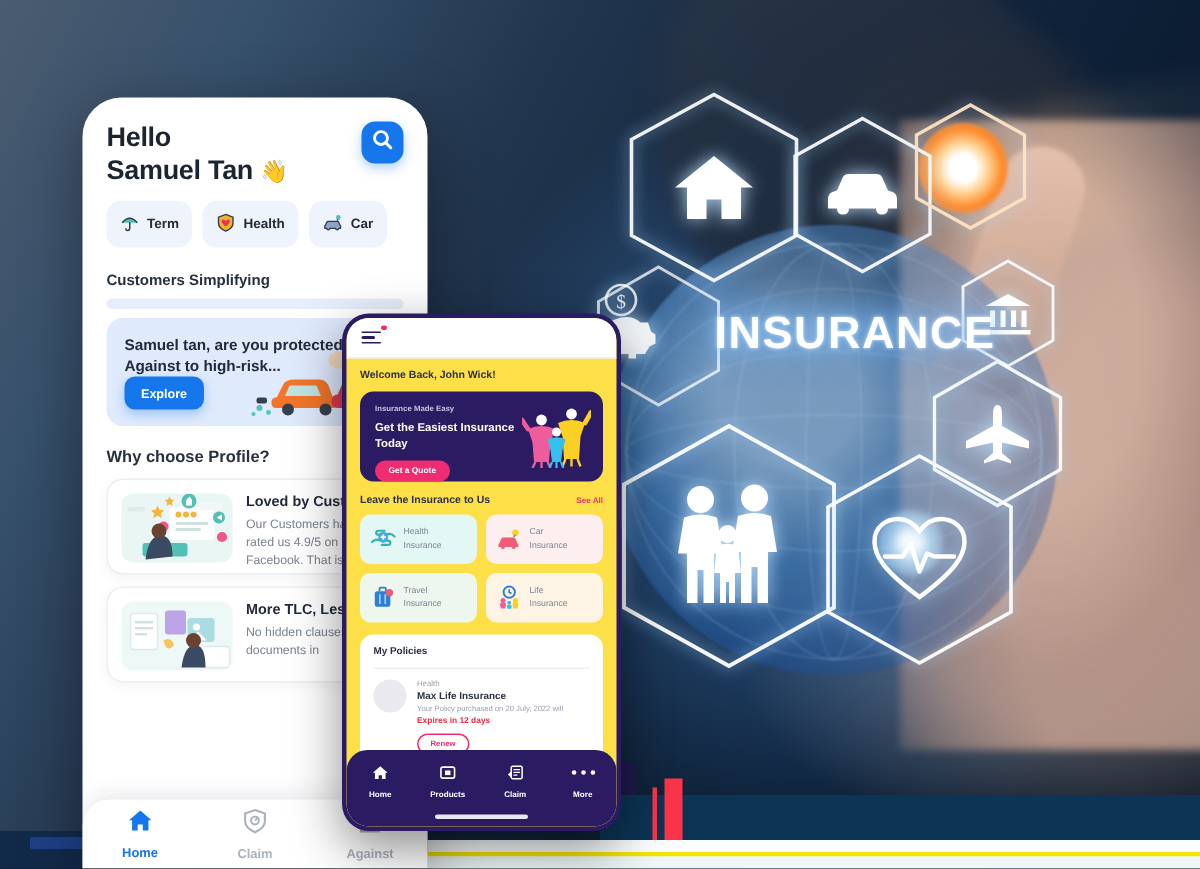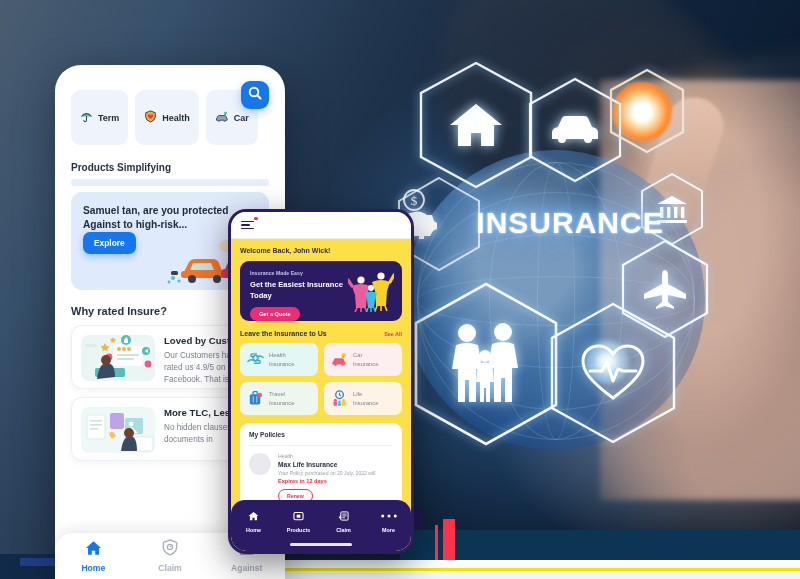--- a/index.html
+++ b/index.html
@@ -63,25 +63,25 @@
     box-shadow:0 10px 40px rgba(0,0,0,.35);}
   #phone1 .p1body{padding:16px 16px 0 16px;position:relative;height:100%;box-sizing:border-box;}
   .hello{font-size:18px;font-weight:bold;color:#1c2430;line-height:1.22;letter-spacing:-.2px;}
   .hello .nm{display:block;}
   .wave{font-size:15px;}
   .subtitle{margin-top:7px;font-size:8.6px;color:#7b8494;}
   .searchbtn{position:absolute;right:16px;top:16px;width:28px;height:28px;border-radius:9px;background:#1677ed;
     display:flex;align-items:center;justify-content:center;box-shadow:0 3px 8px rgba(22,119,237,.35);}
   .sect-title{margin-top:16px;font-size:10px;font-weight:bold;color:#273041;}
   .chips{display:flex;gap:7px;margin-top:9px;}
-  .chip{background:#eef3fc;border-radius:9px;padding:20px 9px;display:flex;align-items:center;gap:5px;
+  .chip{background:#eef3fc;border-radius:9px;padding:8px 9px;display:flex;align-items:center;gap:5px;
     font-size:9px;font-weight:bold;color:#222b3a;white-space:nowrap;}
   .sect-title2{margin-top:17px;font-size:10px;font-weight:bold;color:#273041;}
   .thinbar{margin-top:6px;height:7px;background:#e6eefb;border-radius:4px;}
-  .promo{margin-top:6px;background:#dfeafc;border-radius:11px;padding:12px 12px 14px 12px;position:relative;height:98px;box-sizing:border-box;overflow:hidden;}
+  .promo{margin-top:6px;background:#dfeafc;border-radius:11px;padding:12px 12px 14px 12px;position:relative;height:72px;box-sizing:border-box;overflow:hidden;}
   .promo h4{margin:0;font-size:10.2px;font-weight:bold;color:#222b3a;line-height:1.35;white-space:nowrap;}
   .explore{margin-top:0;display:inline-block;background:#1677ed;color:#fff;font-size:8.4px;font-weight:bold;
     padding:6px 11px;border-radius:7px;box-shadow:0 3px 7px rgba(22,119,237,.35);}
   .crash{position:absolute;right:-8px;bottom:4px;width:112px;height:56px;}
   .why{margin-top:15px;font-size:11px;font-weight:bold;color:#273041;}
   .fcard{margin-top:8px;background:#fff;border:1px solid #eceef3;border-radius:11px;padding:9px;display:flex;gap:9px;
     box-shadow:0 2px 8px rgba(20,30,60,.05);height:64px;box-sizing:border-box;overflow:hidden;}
   .fcard .art{width:74px;height:46px;flex:0 0 74px;border-radius:8px;position:relative;overflow:hidden;}
   .fcard h5{margin:0;font-size:9.6px;font-weight:bold;color:#222b3a;white-space:nowrap;}
   .fcard p{margin:4px 0 0 0;font-size:8.2px;color:#79828f;line-height:1.45;}
@@ -287,20 +287,27 @@
 
       <div class="searchbtn">
         <span>
           <svg width="14" height="14" viewBox="0 0 14 14">
               <circle cx="6" cy="6" r="4.3" fill="none" stroke="#fff" stroke-width="1.9"></circle>
               <line x1="9.3" y1="9.3" x2="12.5" y2="12.5" stroke="#fff" stroke-width="2" stroke-linecap="round"></line>
             </svg>
         </span>
       </div>
 
+      <div class="hello">
+        <span>Hello</span>
+        <span class="nm">
+          <span>Samuel Tan</span>
+          <span class="wave">👋</span>
+        </span>
+      </div>
 
 
       <div class="chips">
         <div class="chip">
           <span>
             <svg width="13" height="13" viewBox="0 0 14 14">
                 <path d="M1.6 7 Q7 0.6 12.4 7 Z" fill="#4fc3b0"></path>
                 <path d="M7 7 L7 11 Q7 12.6 5.4 12.6 Q4.2 12.6 4.2 11.4" fill="none" stroke="#2f3b4e" stroke-width="1.1" stroke-linecap="round"></path>
                 <path d="M1.6 7 Q7 0.6 12.4 7" fill="none" stroke="#2f3b4e" stroke-width="1.1"></path>
               </svg>
@@ -321,21 +328,21 @@
             <svg width="14" height="13" viewBox="0 0 15 14">
                 <path d="M2 9 L3 6.6 Q3.3 6 4 6 L10.6 6 Q11.3 6 11.6 6.6 L12.6 9 L13 9.2 L13 11 L11.6 11 Q11.6 12.2 10.5 12.2 Q9.4 12.2 9.4 11 L5.2 11 Q5.2 12.2 4.1 12.2 Q3 12.2 3 11 L1.6 11 L1.6 9.2 Z" fill="#8fa4c4" stroke="#2f3b4e" stroke-width=".9" stroke-linejoin="round"></path>
                 <circle cx="11.3" cy="3.2" r="1.7" fill="#4fc3b0"></circle>
                 <line x1="10.6" y1="5.8" x2="11.2" y2="4.4" stroke="#2f3b4e" stroke-width=".8"></line>
               </svg>
           </span>
           <span>Car</span>
         </div>
       </div>
 
-      <div class="sect-title2">Products Simplifying</div>
+      <div class="sect-title2">Customers Simplifying</div>
       <div class="thinbar"></div>
 
       <div class="promo">
         <h4>Samuel tan, are you protected</h4>
         <h4>Against to high-risk...</h4>
         <span class="explore">Explore</span>
         <span class="crash">
           <svg width="112" height="56" viewBox="0 0 112 56">
             <ellipse cx="74" cy="10" rx="11" ry="8" fill="#f2d9bd"></ellipse>
               <ellipse cx="62" cy="16" rx="8" ry="6" fill="#f2d9bd"></ellipse>
@@ -351,21 +358,21 @@
             <path d="M28 33 L46 33 L49 40 L25 40 Z" fill="#bfe4e2"></path>
             <path d="M70 31 L90 31 L93 39 L67 39 Z" fill="#bfe4e2"></path>
             <circle cx="8" cy="48" r="2" fill="#53c3bb"></circle>
               <circle cx="14" cy="51" r="1.6" fill="#53c3bb"></circle>
               <circle cx="4" cy="52" r="1.4" fill="#53c3bb"></circle>
             <rect x="6" y="41" width="7" height="4" rx="1.5" fill="#37404f"></rect>
           </svg>
         </span>
       </div>
 
-      <div class="why">Why rated Insure?</div>
+      <div class="why">Why choose Profile?</div>
 
       <div class="fcard">
         <div class="art" style="background:#e9f6f4;">
           <svg width="74" height="46" viewBox="0 0 74 46">
             <rect x="32" y="9" width="30" height="22" rx="3" fill="#fff"></rect>
             <circle cx="38" cy="14" r="2" fill="#f5b43f"></circle>
               <circle cx="43" cy="14" r="2" fill="#f5b43f"></circle>
               <circle cx="48" cy="14" r="2" fill="#f5b43f"></circle>
             <rect x="36" y="19" width="22" height="2" rx="1" fill="#cfe2e0"></rect>
               <rect x="36" y="23" width="17" height="2" rx="1" fill="#cfe2e0"></rect>

